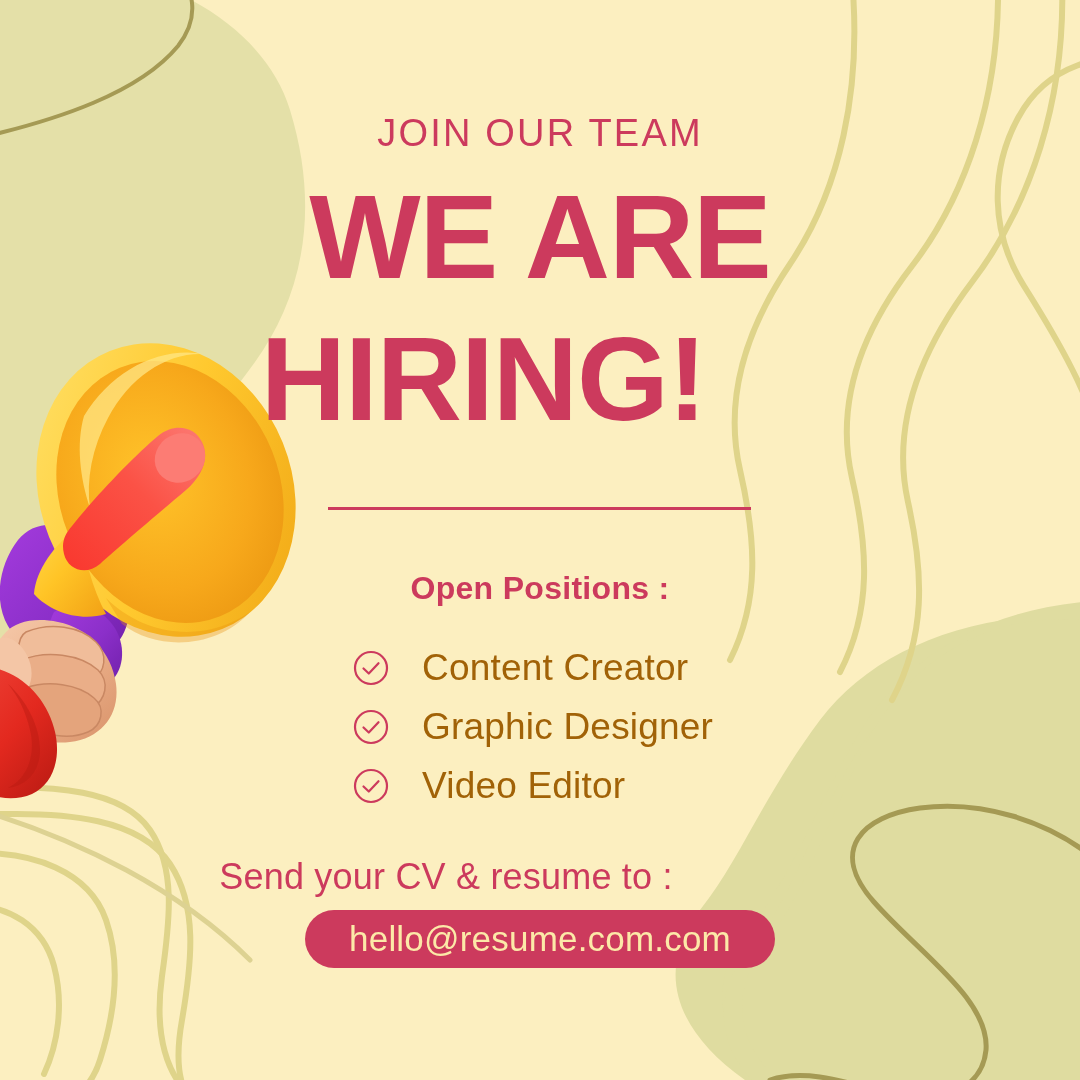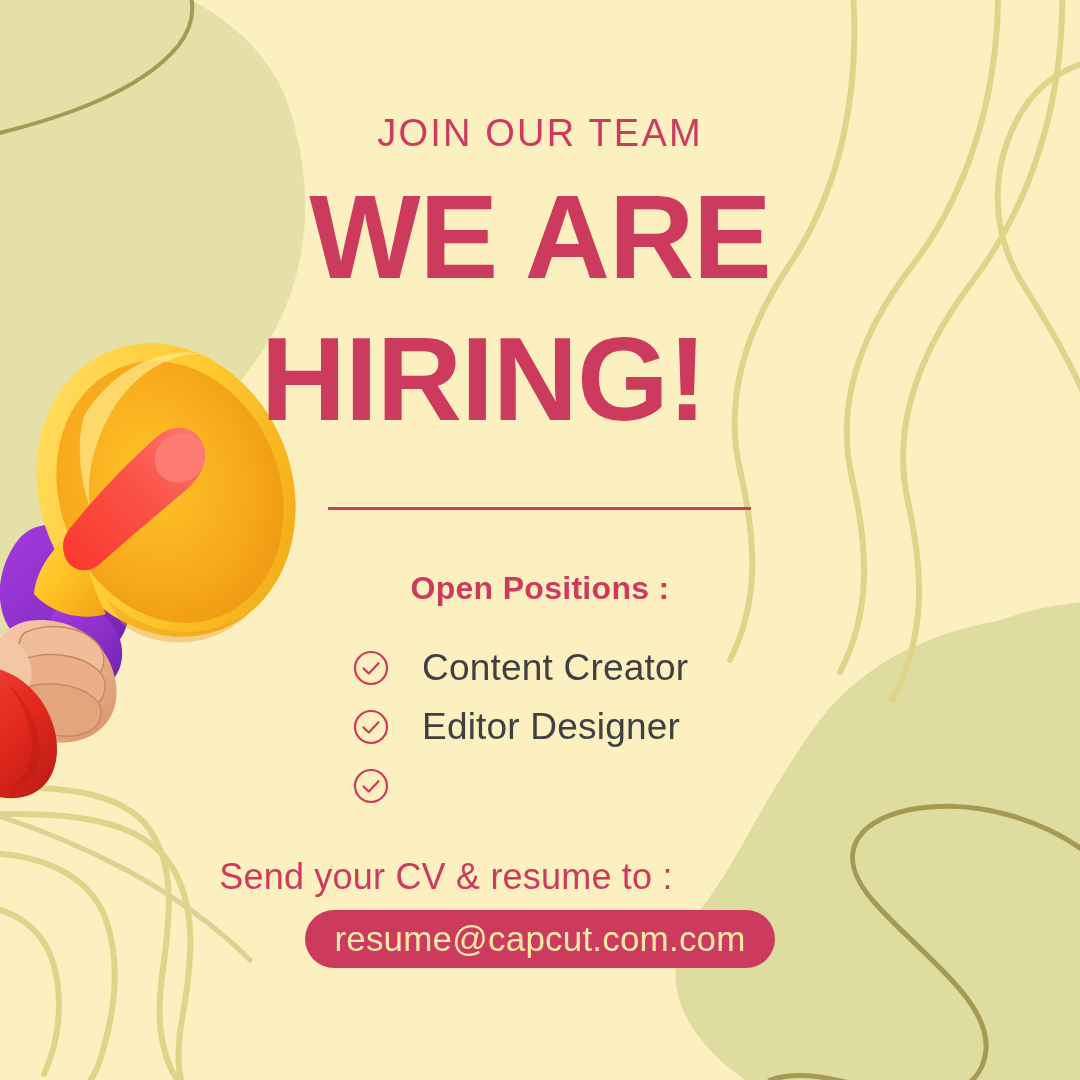--- a/index.html
+++ b/index.html
@@ -88,21 +88,21 @@
     display:flex;
     align-items:center;
     height:59px;
   }
   .check-icon {
     width:38px; height:38px;
     flex:0 0 38px;
     margin-right:32px;
   }
   .position-label {
-    color:#404040;
+    color:#a16207;
     font-size:37px;
     font-weight:400;
     letter-spacing:0.2px;
     white-space:nowrap;
   }
 
   #send-cv {
     top:856px; left:0; width:892px;
     text-align:center;
     color:#CC3A5D;
@@ -288,31 +288,32 @@
         <path d="M 11.5,19.5 L 16.8,24.5 L 26.5,14.2" fill="none" stroke="#CC3A5D" stroke-width="2.2" stroke-linecap="round" stroke-linejoin="round"></path>
       </svg>
       <span class="position-label">Content Creator</span>
     </div>
 
     <div class="position-row">
       <svg class="check-icon" viewBox="0 0 38 38">
         <circle cx="19" cy="19" r="16" fill="none" stroke="#CC3A5D" stroke-width="2.2"></circle>
         <path d="M 11.5,19.5 L 16.8,24.5 L 26.5,14.2" fill="none" stroke="#CC3A5D" stroke-width="2.2" stroke-linecap="round" stroke-linejoin="round"></path>
       </svg>
-      <span class="position-label">Editor Designer</span>
+      <span class="position-label">Graphic Designer</span>
     </div>
 
     <div class="position-row">
       <svg class="check-icon" viewBox="0 0 38 38">
         <circle cx="19" cy="19" r="16" fill="none" stroke="#CC3A5D" stroke-width="2.2"></circle>
         <path d="M 11.5,19.5 L 16.8,24.5 L 26.5,14.2" fill="none" stroke="#CC3A5D" stroke-width="2.2" stroke-linecap="round" stroke-linejoin="round"></path>
       </svg>
+      <span class="position-label">Video Editor</span>
     </div>
 
   </div>
 
   <div class="content" id="send-cv">Send your CV &amp; resume to :</div>
 
   <div class="content" id="email-pill">
-    <span id="email-text">resume@capcut.com.com</span>
+    <span id="email-text">hello@resume.com.com</span>
   </div>
 
 </div>
 
 </body></html>

